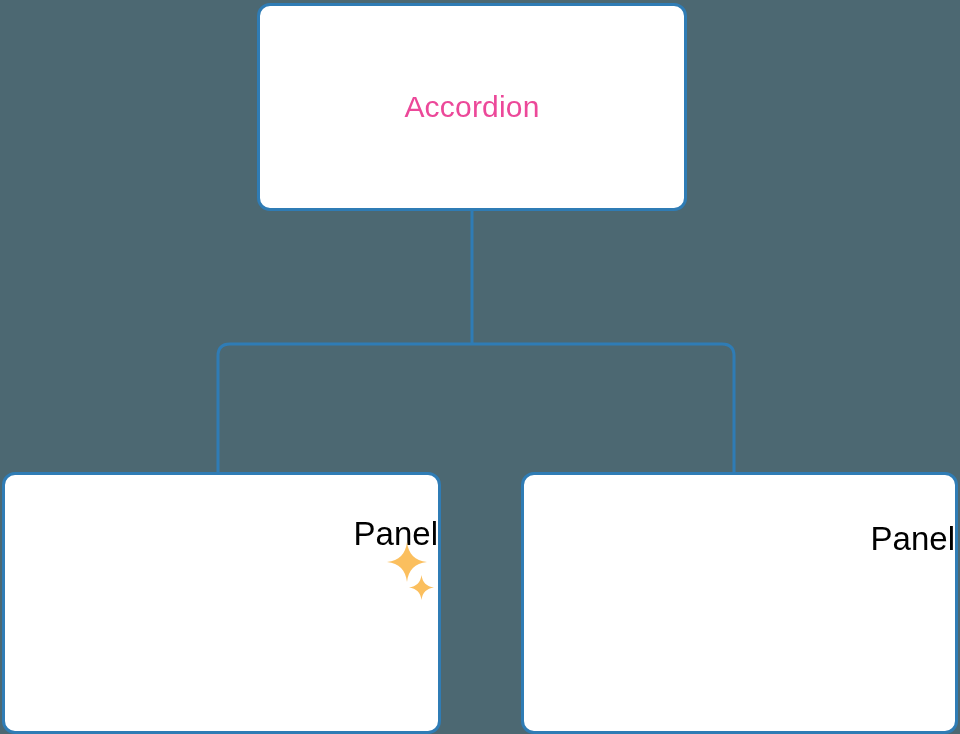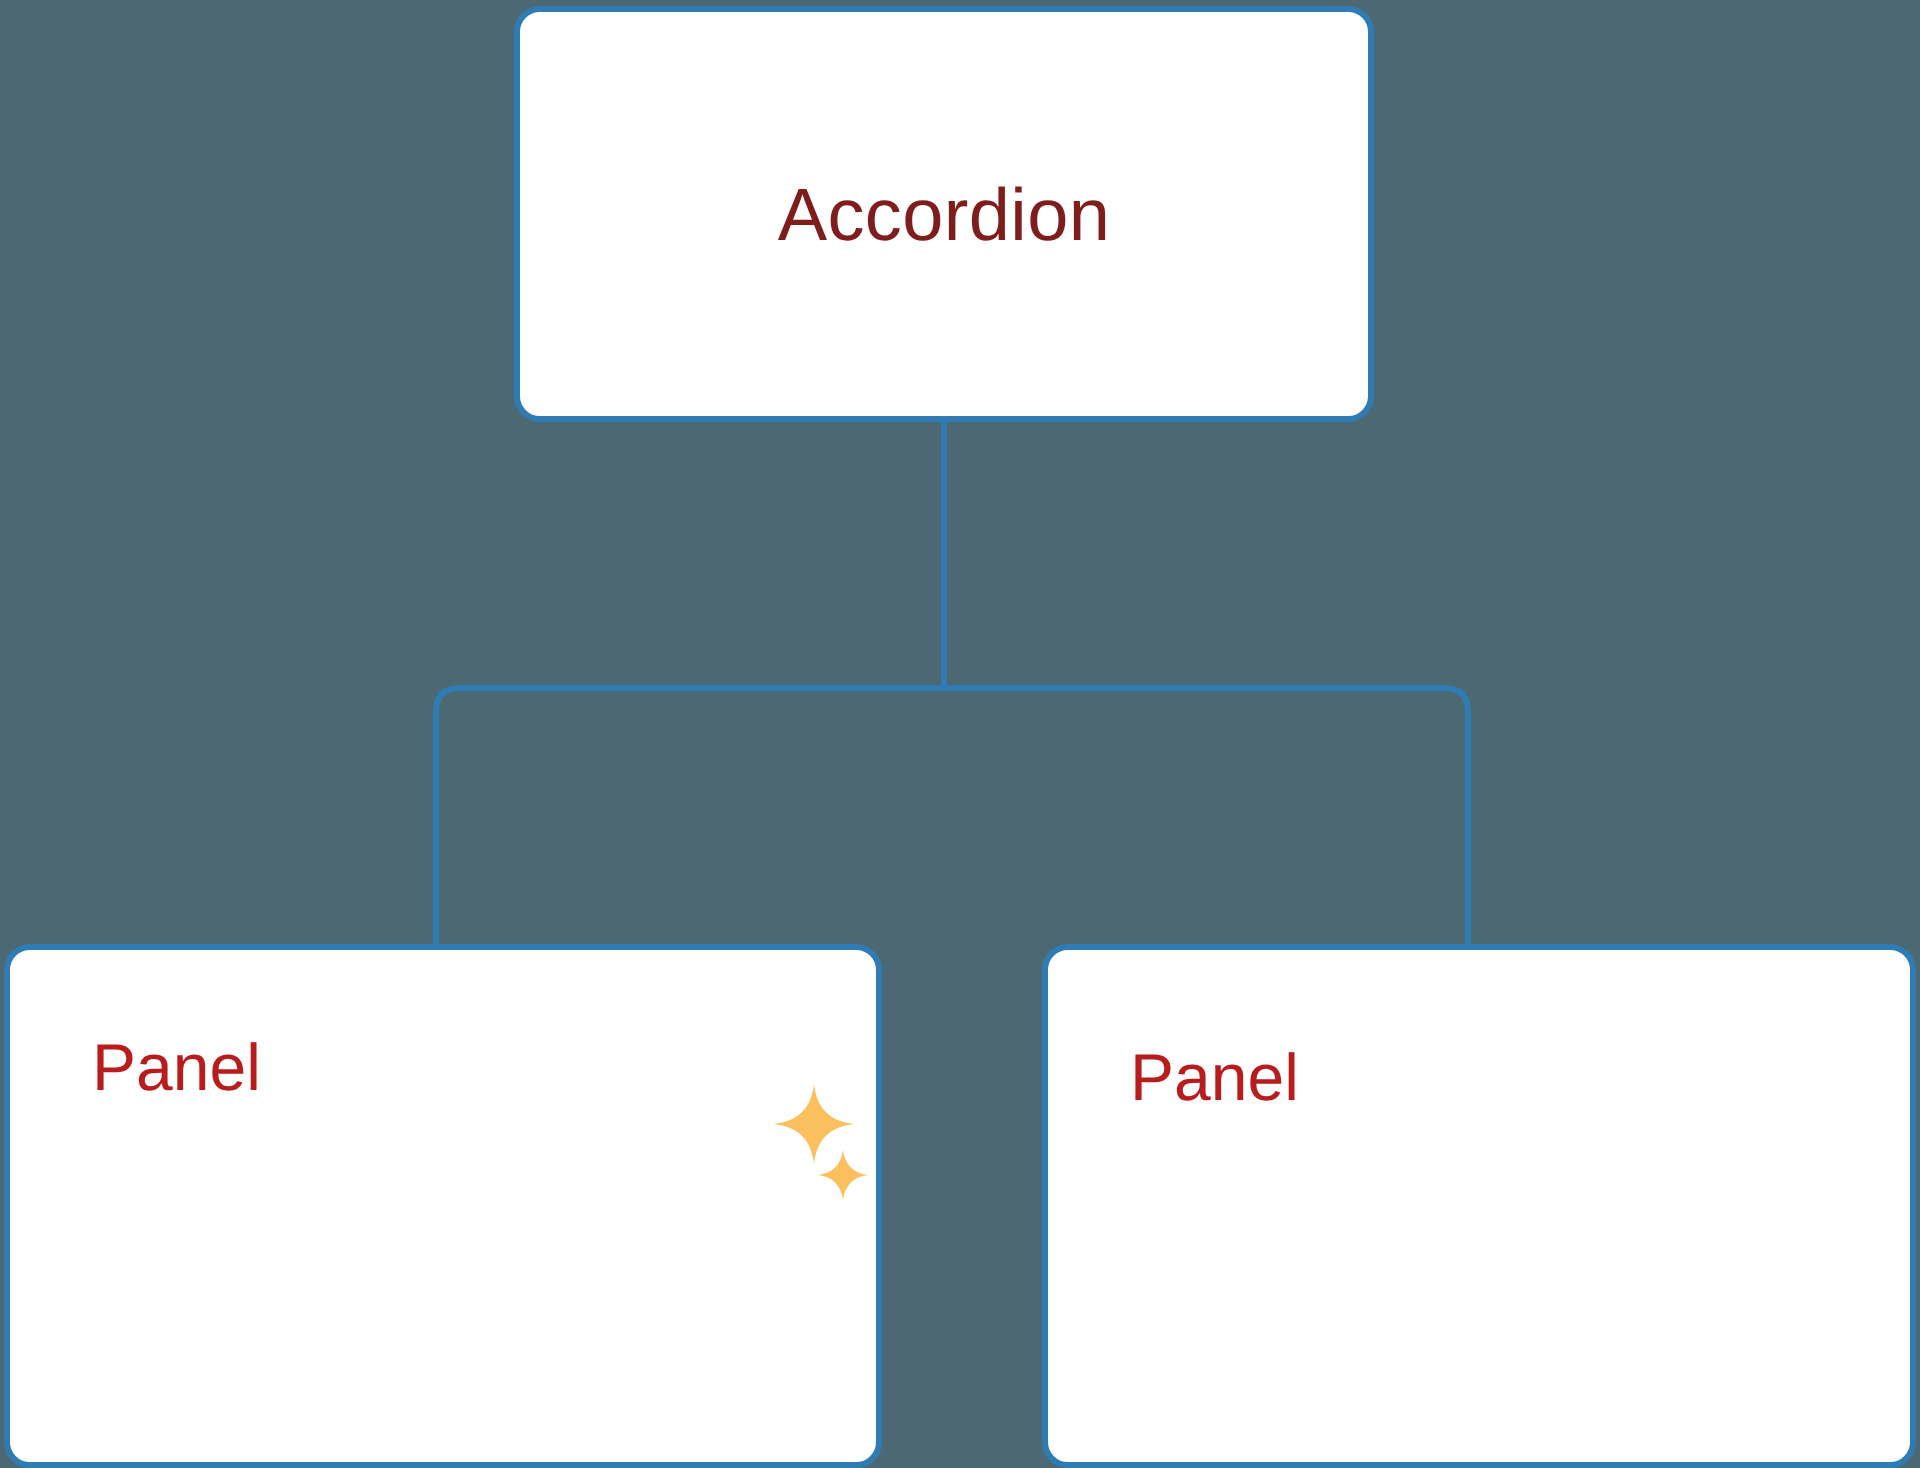--- a/index.html
+++ b/index.html
@@ -46,22 +46,22 @@
   #root-node {
     left: 257px;
     top: 3px;
     width: 430px;
     height: 208px;
     display: flex;
     align-items: center;
     justify-content: center;
   }
   #root-node .node-title {
-    font-size: 37px;
-    color: #7f1d1d;
+    font-size: 30px;
+    color: #ec4899;
     letter-spacing: 0.2px;
     line-height: 1;
   }
 
   
   .child-node {
     height: 262px;
     overflow: visible;
   }
   #child-node-0 {
@@ -72,23 +72,23 @@
   #child-node-1 {
     left: 521px;
     top: 472px;
     width: 437px;
   }
 
   .child-title {
     position: absolute;
     left: 0;
     right: 0;
-    text-align: left;
+    text-align: right;
     font-size: 33px;
-    color: #b91c1c;
+    color: #000000;
     line-height: 1;
     margin-left: 41px;
   }
   #child-node-0 .child-title { top: 42px; }
   #child-node-1 .child-title { top: 47px; }
 
   
   .prop-pill {
     position: absolute;
     display: flex;

